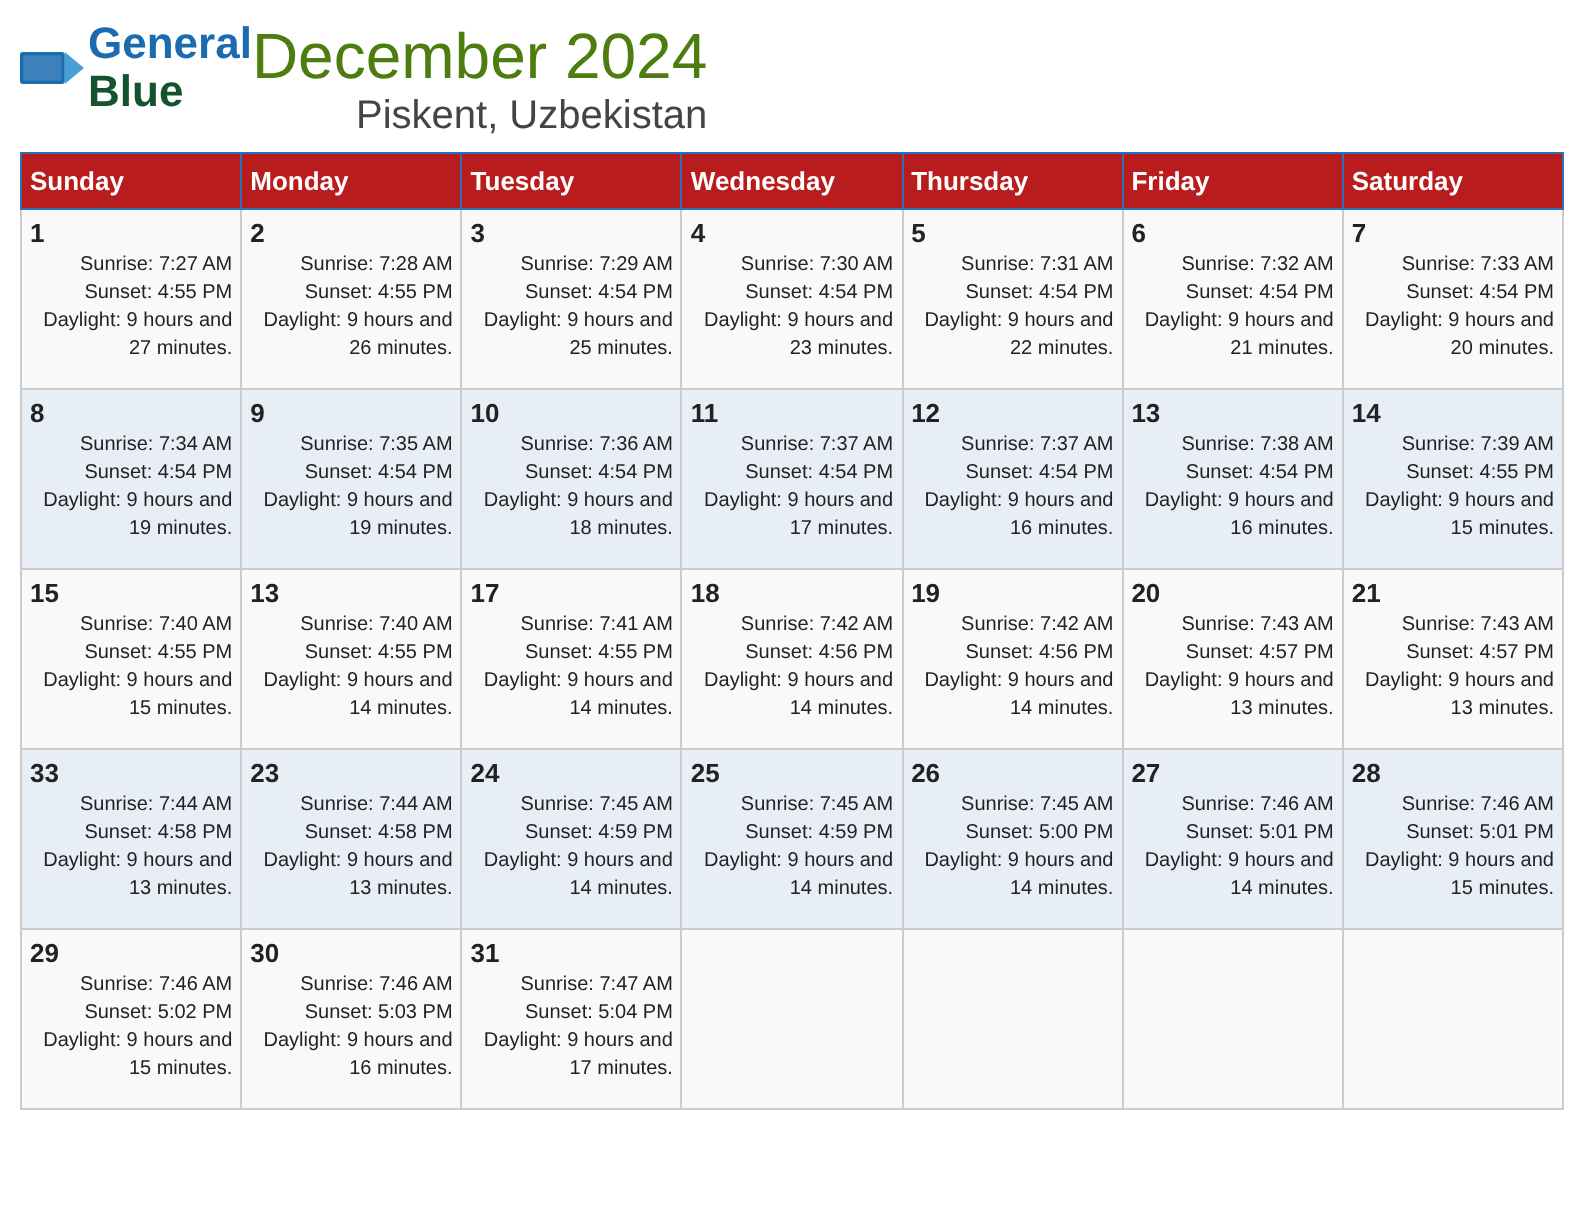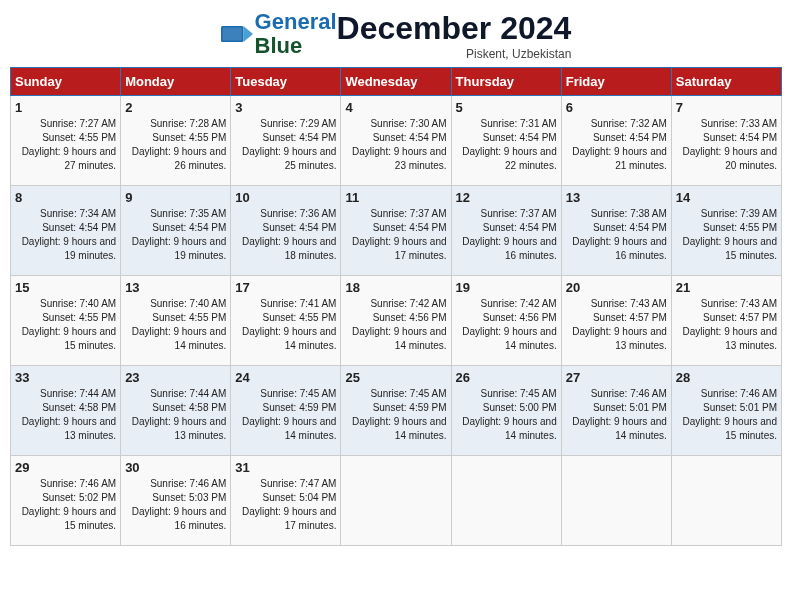--- a/index.html
+++ b/index.html
@@ -5,21 +5,21 @@
     * { box-sizing: border-box; margin: 0; padding: 0; }
     body {
       font-family: Arial, sans-serif;
       background: #fff;
       width: 792px;
       min-height: 612px;
       padding: 10px;
     }
     .header {
       display: flex;
-      justify-content: center;
+      justify-content: flex-start;
       align-items: flex-start;
       margin-bottom: 6px;
     }
     .logo {
       display: flex;
       align-items: center;
     }
     .logo-text {
       font-size: 22px;
       font-weight: bold;
@@ -32,25 +32,25 @@
     .logo-icon {
       width: 32px;
       height: 32px;
       margin-right: 2px;
     }
     .title-block {
       text-align: right;
     }
     .month-year {
       font-size: 32px;
-      font-weight: bold;
-      color: #0f172a;
+      font-weight: normal;
+      color: #4d7c0f;
     }
     .location {
-      font-size: 12px;
+      font-size: 20px;
       color: #444;
     }
     table {
       width: 100%;
       border-collapse: collapse;
       table-layout: fixed;
     }
     thead th {
       background-color: #b91c1c;
       color: #fff;

